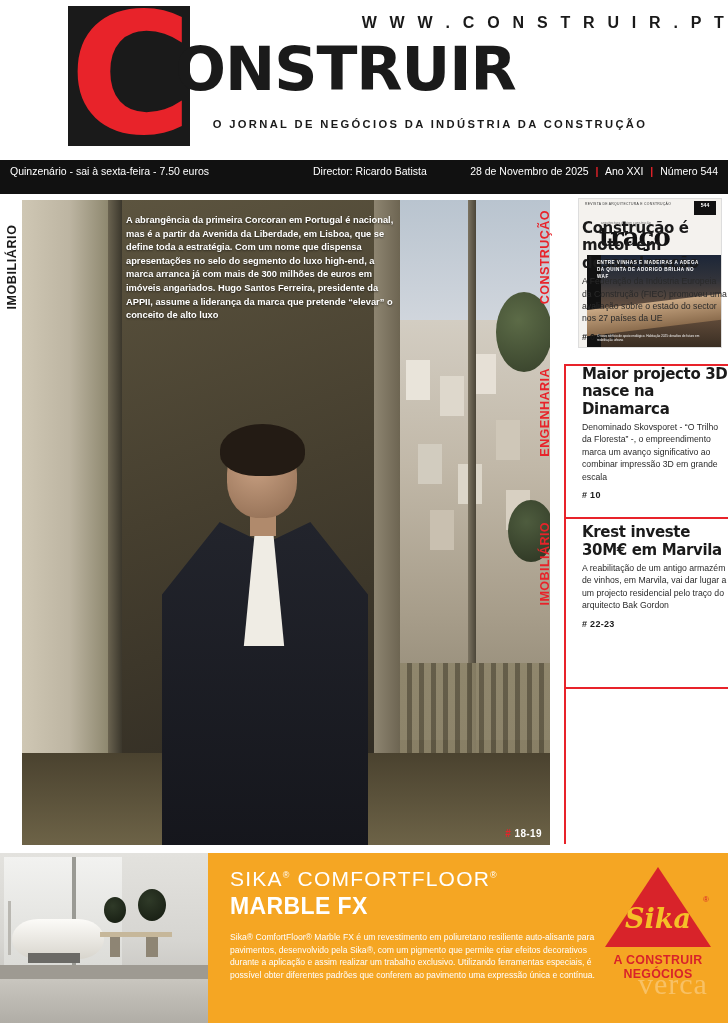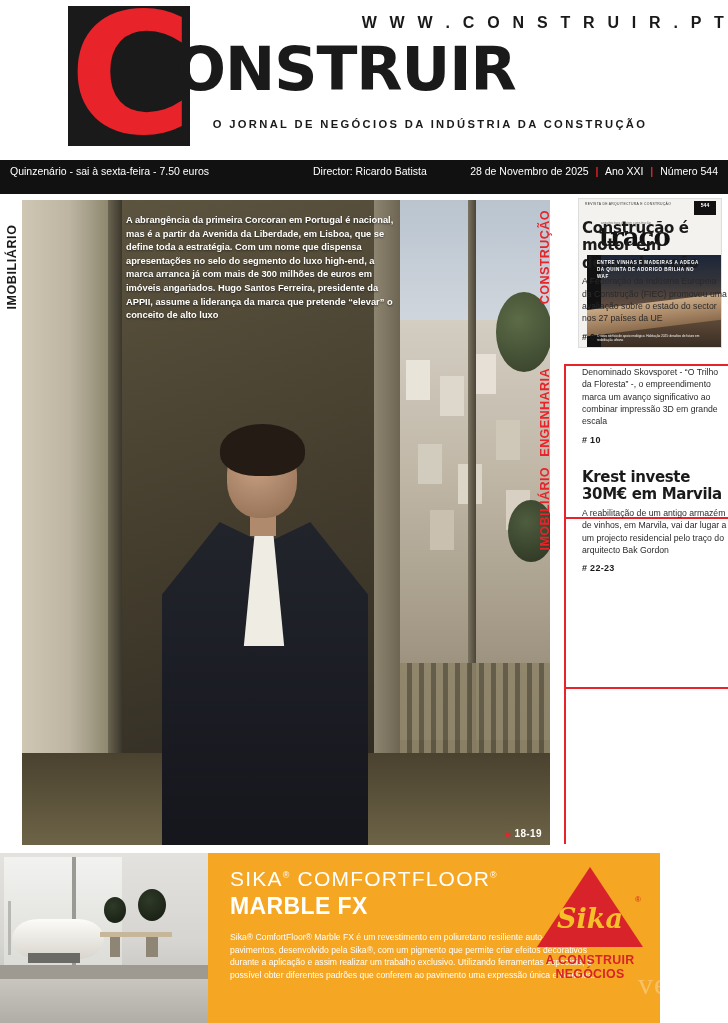--- a/index.html
+++ b/index.html
@@ -147,21 +147,21 @@
   .ad-p1{position:absolute;left:104px;top:44px;width:22px;height:26px;border-radius:50%;
          background:radial-gradient(circle at 40% 35%,#2f3a28,#141a10);}
   .ad-p2{position:absolute;left:138px;top:36px;width:28px;height:32px;border-radius:50%;
          background:radial-gradient(circle at 40% 35%,#2f3a28,#141a10);}
   .ad-p1s{position:absolute;left:110px;top:84px;width:10px;height:20px;background:#8e8574;}
   .ad-p2s{position:absolute;left:146px;top:84px;width:12px;height:20px;background:#8e8574;}
   .ad-mat{position:absolute;left:28px;top:100px;width:52px;height:10px;background:#6b6a66;}
   .ad-step{position:absolute;left:0;top:112px;width:208px;height:14px;background:#9e9a92;}
   .ad-floor{position:absolute;left:0;top:126px;width:208px;height:44px;
             background:linear-gradient(180deg,#c9c6bf,#b0ada6);}
-  .ad-body{position:absolute;left:208px;top:0;width:452px;height:170px;background:#f5a623;}
+  .ad-body{position:absolute;left:208px;top:0;width:520px;height:170px;background:#f5a623;}
   .ad-t1{position:absolute;left:22px;top:14px;font-size:21px;color:#ffffff;
          letter-spacing:1.2px;font-weight:300;font-family:"Liberation Sans",sans-serif;}
   .ad-t1 sup{font-size:9px;vertical-align:super;}
   .ad-t2{position:absolute;left:22px;top:40px;font-size:23px;color:#ffffff;
          font-weight:bold;letter-spacing:.4px;}
   .ad-copy{position:absolute;left:22px;top:78px;width:380px;color:#ffffff;
            font-size:8.6px;line-height:12.6px;}
   .sika{position:absolute;right:14px;top:14px;width:112px;text-align:center;}
   .sika-tri{position:relative;width:106px;height:80px;margin:0 auto;}
   .sika-tri:before{content:"";position:absolute;left:0;top:0;width:0;height:0;
@@ -261,20 +261,21 @@
         <div class="vlabel" style="top:118px">CONSTRUÇÃO</div>
         <h3>Construção é motor em desaceleração</h3>
         <p>A Federação da Indústria Europeia da Construção (FIEC) promoveu uma avaliação sobre o estado do sector nos 27 países da UE</p>
         <div class="pref"># 04-05</div>
       </div>
 
       <div class="redrule" style="top:323px"></div>
 
       <div class="sect" style="margin-top:10px">
         <div class="vlabel" style="top:130px">ENGENHARIA</div>
+        <h3>Maior projecto 3D nasce na Dinamarca</h3>
         <p>Denominado Skovsporet - “O Trilho da Floresta” -, o empreendimento marca um avanço significativo ao combinar impressão 3D em grande escala</p>
         <div class="pref"># 10</div>
       </div>
 
       <div class="redrule" style="top:493px"></div>
 
       <div class="sect" style="margin-top:10px">
         <div class="vlabel" style="top:126px">IMOBILIÁRIO</div>
         <h3>Krest investe 30M€ em Marvila</h3>
         <p>A reabilitação de um antigo armazém de vinhos, em Marvila, vai dar lugar a um projecto residencial pelo traço do arquitecto Bak Gordon</p>

